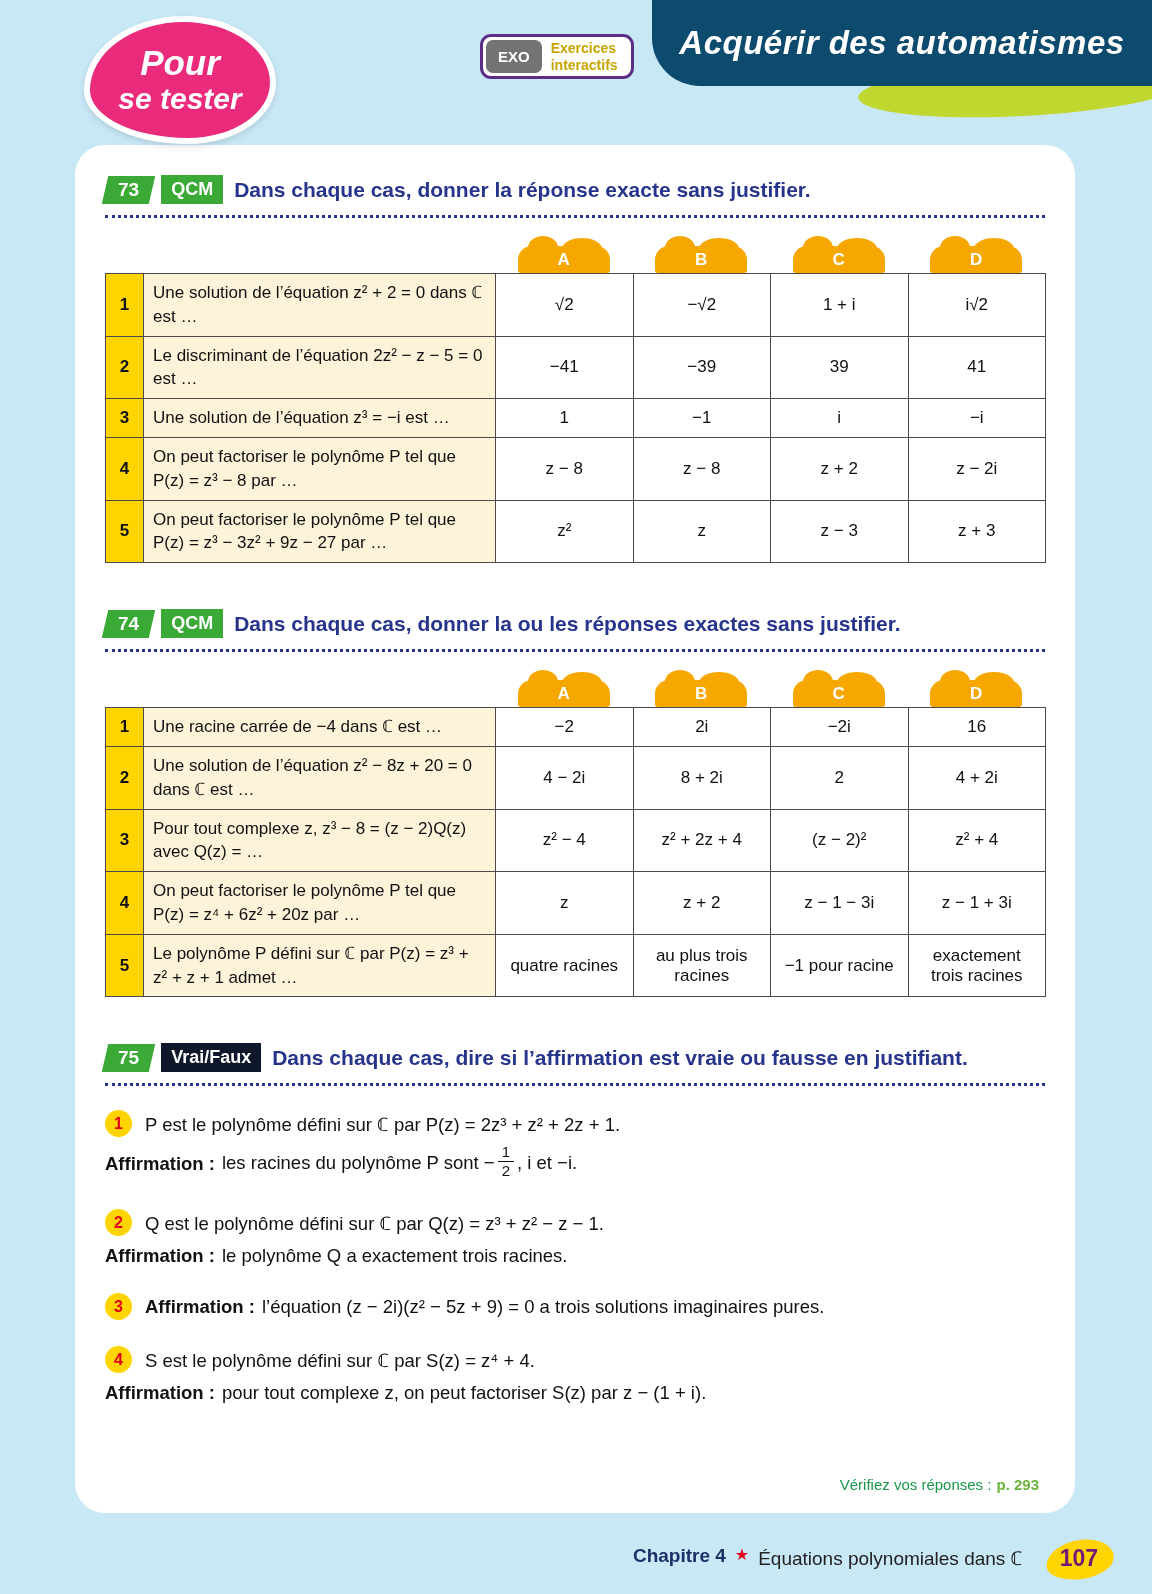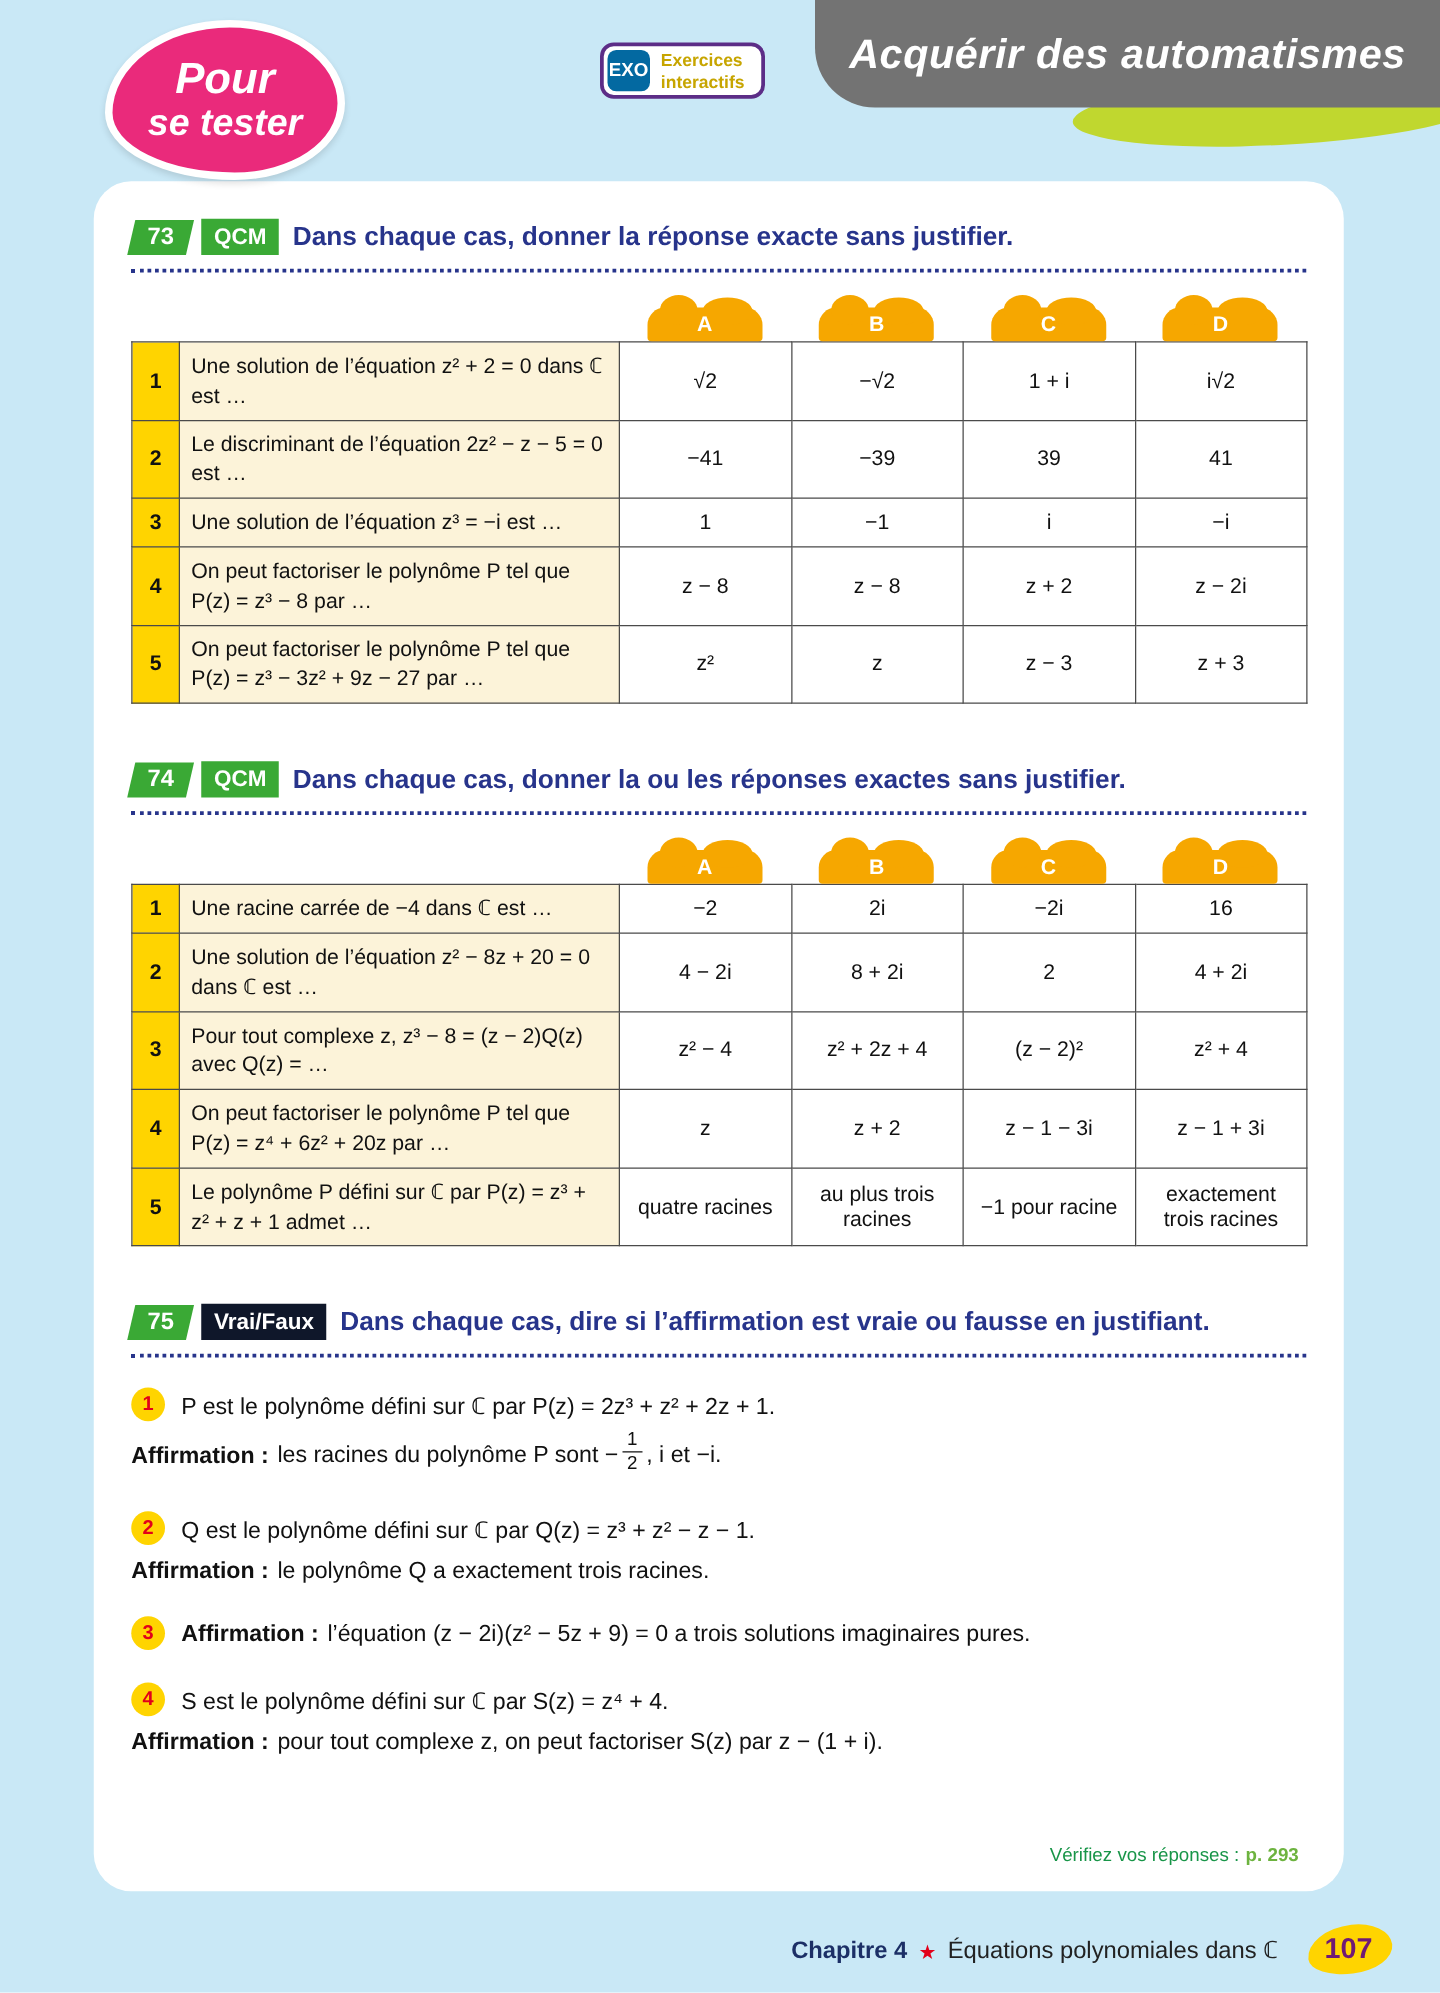--- a/index.html
+++ b/index.html
@@ -9,21 +9,21 @@
     height: 1594px;
     position: relative;
     background: #c9e8f6;
     font-family: "Liberation Sans", sans-serif;
     overflow: hidden;
   }
 
   
   .banner {
     position: absolute; top: 0; left: 652px; right: 0; height: 86px;
-    background: #737373;
+    background: #0c4a6e;
     border-bottom-left-radius: 48px;
     display: flex; align-items: center; justify-content: center;
     z-index: 3;
   }
   .banner-text { color: #fff; font-size: 33px; font-weight: bold; font-style: italic; letter-spacing: 0.5px; }
   .banner-green {
     position: absolute; top: 62px; right: -36px; width: 330px; height: 54px;
     background: #c0d72f; border-radius: 50%; transform: rotate(-3deg); z-index: 2;
   }
 
@@ -38,21 +38,21 @@
   }
   .pour-line1 { font-size: 35px; line-height: 1.05; }
   .pour-line2 { font-size: 30px; line-height: 1.1; }
 
   .exo-badge {
     position: absolute; left: 480px; top: 34px;
     display: flex; align-items: center;
     background: #fff; border: 3px solid #5c2d87; border-radius: 11px; padding: 3px;
     z-index: 3;
   }
-  .exo-chip { background: #0369a1; color: #fff; font-weight: bold; font-size: 15px; border-radius: 7px; padding: 8px 1px; }
+  .exo-chip { background: #737373; color: #fff; font-weight: bold; font-size: 15px; border-radius: 7px; padding: 8px 12px; }
   .exo-label { color: #c7a500; font-weight: bold; font-size: 14px; line-height: 1.15; margin: 0 10px 0 9px; }
 
   
   .card {
     position: absolute; left: 75px; top: 145px; width: 1000px; height: 1368px;
     background: #fff; border-radius: 30px; padding: 30px; z-index: 1;
   }
 
   .ex-header { display: flex; align-items: center; }
   .num-badge {
@@ -107,21 +107,21 @@
   }
   .frac .fnum { border-bottom: 1.6px solid #111; padding: 0 4px; }
 
   .verify { position: absolute; right: 36px; bottom: 20px; font-size: 15px; }
   .verify-label { color: #189548; font-weight: normal; }
   .verify-page { color: #6db33f; font-weight: bold; margin-left: 5px; }
 
   
   .footer {
     position: absolute; bottom: 22px; left: 0; width: 100%;
-    display: flex; align-items: flex-end; justify-content: flex-end;
+    display: flex; align-items: flex-start; justify-content: flex-end;
     padding-right: 54px; font-size: 19px; color: #222; gap: 9px; z-index: 2;
   }
   .footer-chapter { font-weight: bold; color: #1c2f66; }
   .footer-star { color: #e2001a; font-size: 16px; }
   .footer-title { color: #222; }
   .page-num-wrap { position: relative; margin-left: 28px; }
   .page-num-bg {
     position: absolute; left: -14px; top: -5px; right: -16px; bottom: -7px;
     background: #ffd400; border-radius: 55% 45% 50% 50% / 60% 50% 50% 40%;
     transform: rotate(-7deg);

